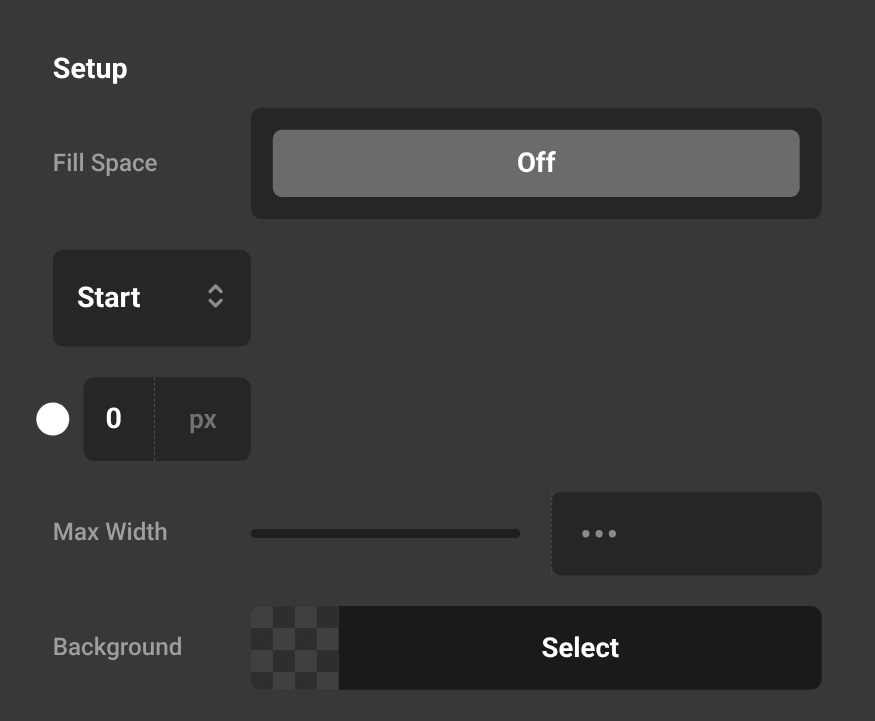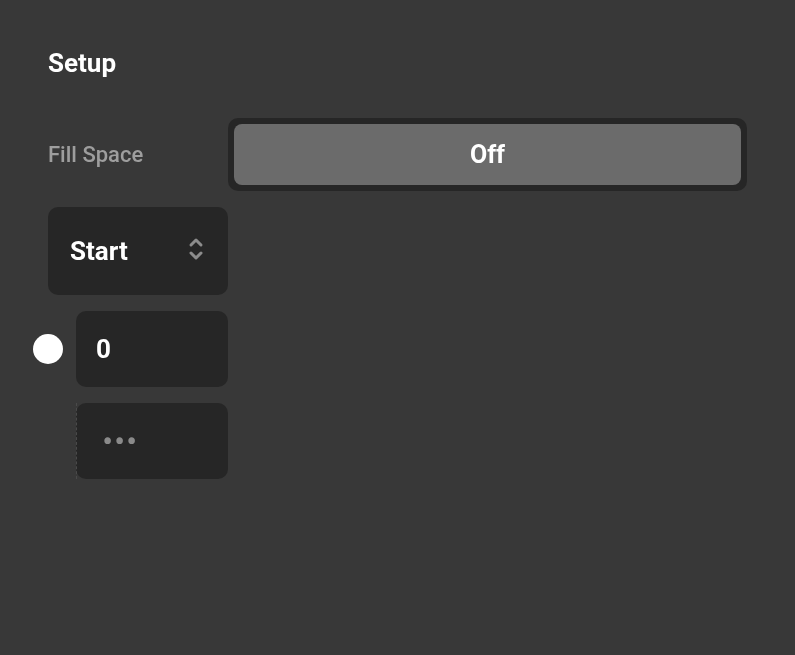--- a/index.html
+++ b/index.html
@@ -10,43 +10,43 @@
     width: 795px;
     height: 655px;
     overflow: hidden;
   }
   .panel {
     padding: 48px;
   }
   .title {
     font-size: 26px;
     font-weight: 700;
-    margin-bottom: 40px;
+    margin-bottom: 20px;
     color: #fff;
   }
   .row {
     display: grid;
     grid-template-columns: 180px 1fr;
     align-items: center;
-    margin-bottom: 16px;
+    margin-bottom: 28px;
     min-height: 72px;
   }
   .label {
     font-size: 22px;
     font-weight: 500;
     color: #9e9e9e;
     line-height: 1.35;
   }
 
   
   .segmented {
     display: flex;
     background: #262626;
     border-radius: 10px;
-    padding: 6px;
+    padding: 20px;
     width: 100%;
   }
   .seg-btn {
     flex: 1;
     text-align: center;
     padding: 16px 0;
     font-size: 25px;
     font-weight: 700;
     border-radius: 8px;
     color: #6f6f6f;
@@ -190,31 +190,38 @@
     </div>
   </div>
 
   <div class="row">
     <div class="slider-row">
       <div class="slider">
         <div class="slider-thumb" style="left:6%"></div>
       </div>
       <div class="numbox">
         <div class="numbox-value">0</div>
+        <div class="numbox-unit">px</div>
       </div>
     </div>
   </div>
 
   <div class="row">
+    <div class="label">Max Width</div>
     <div class="slider-row">
       <div class="slider nothumb"></div>
       <div class="numbox">
         <div class="numbox-unit">
           <span class="dots">•••</span>
         </div>
       </div>
     </div>
   </div>
 
   <div class="row">
+    <div class="label">Background</div>
+    <div class="bg-row">
+      <div class="checker"></div>
+      <div class="select-btn">Select</div>
+    </div>
   </div>
 
 </div>
 
 </body></html>

